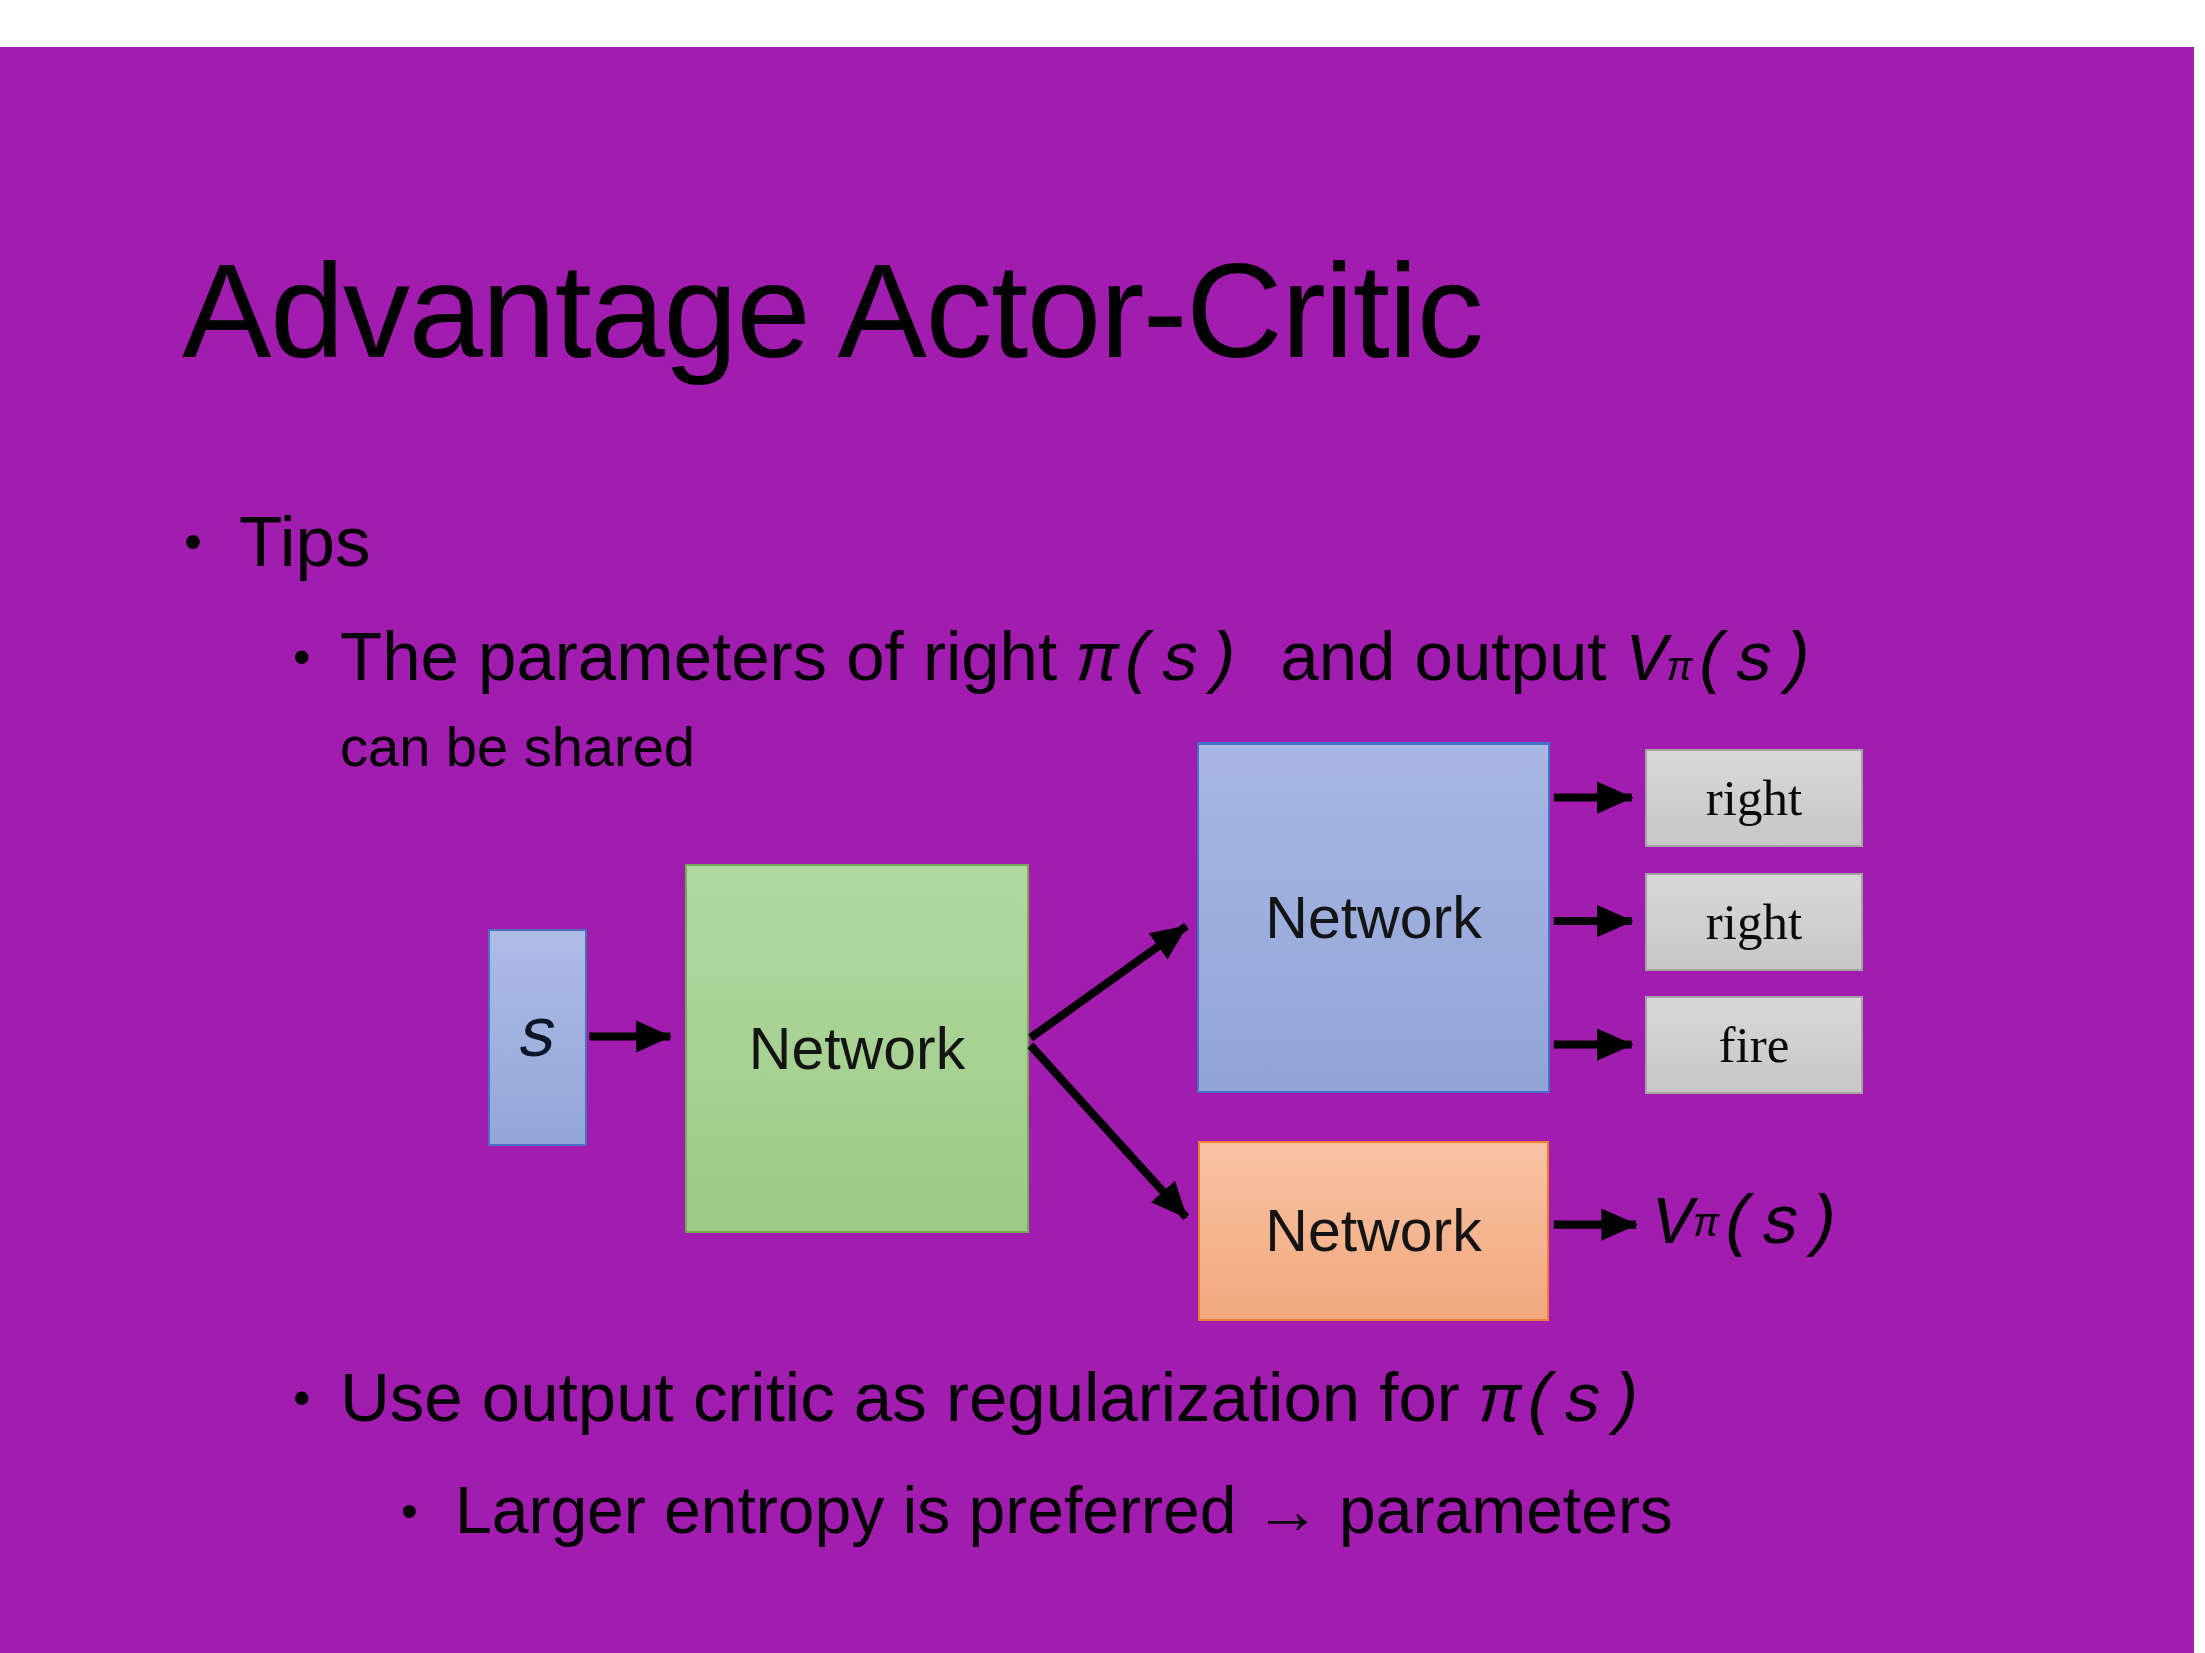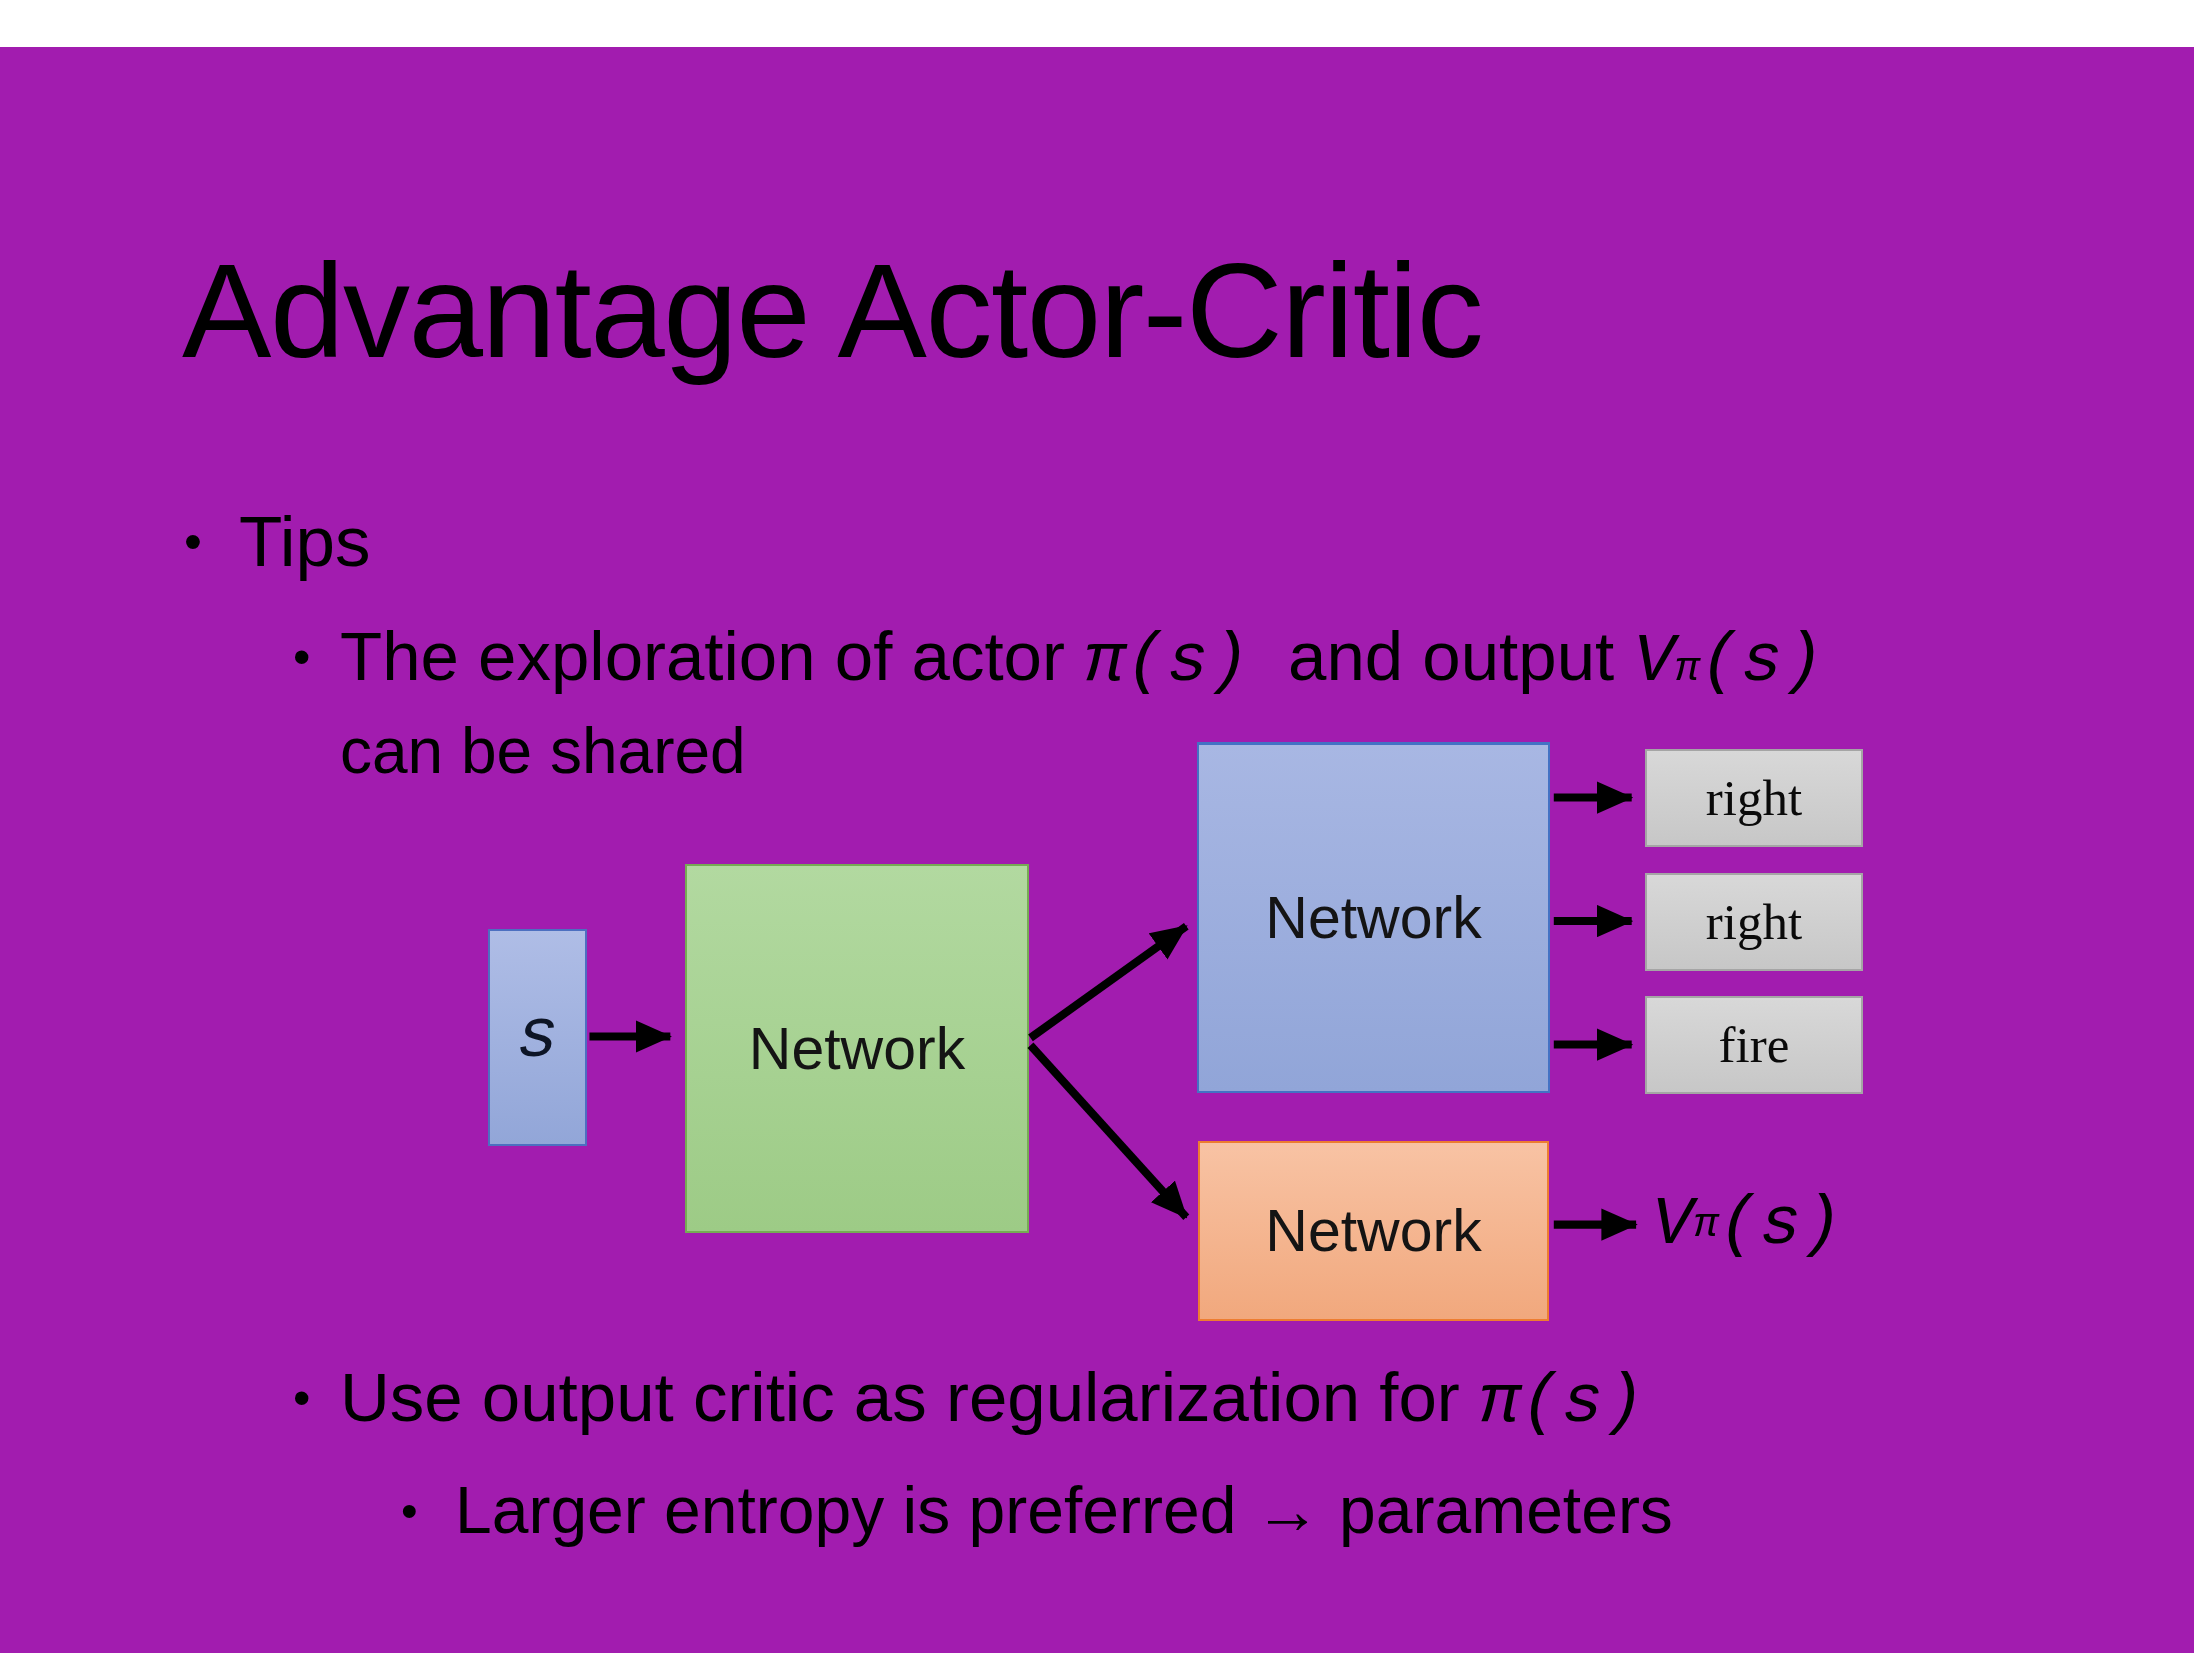--- a/index.html
+++ b/index.html
@@ -38,21 +38,21 @@
   }
   .line .dot {
     display: inline-block;
     flex: 0 0 auto;
     font-size: 0.72em;
     line-height: 1.5;
   }
   .l1 { left: 184px; top: 457px;  font-size: 71px; }
   .l1 .dot { width: 55px; }
   .l2a { left: 293px; top: 573px;  font-size: 69px; }
-  .l2b { left: 340px; top: 670px;  font-size: 64px; }
+  .l2b { left: 340px; top: 670px;  font-size: 56px; }
   .l2c { left: 293px; top: 1314px; font-size: 69px; }
   .l2a .dot, .l2c .dot { width: 47px; }
   .l3 { left: 401px; top: 1428px; font-size: 66px; }
   .l3 .dot { width: 54px; }
 
   .math {
     font-family: Liberation Mono, monospace;
     font-style: italic;
   }
   .math sup {
@@ -134,21 +134,21 @@
 
 <div class="slide">
 
   <h1 class="title">Advantage Actor-Critic</h1>
 
   <div class="line l1">
     <span class="dot">•</span><span>Tips</span>
   </div>
 
   <div class="line l2a">
-    <span class="dot">•</span><span><span>The exploration of actor </span><span class="math">π(s)</span><span>  and output </span><span class="math"><span>V</span><sup>π</sup><span>(s)</span></span></span>
+    <span class="dot">•</span><span><span>The parameters of right </span><span class="math">π(s)</span><span>  and output </span><span class="math"><span>V</span><sup>π</sup><span>(s)</span></span></span>
   </div>
 
   <div class="line l2b">
     <span>can be shared</span>
   </div>
 
   <div class="box state-box">
     <span class="math state-label">s</span>
   </div>
 

